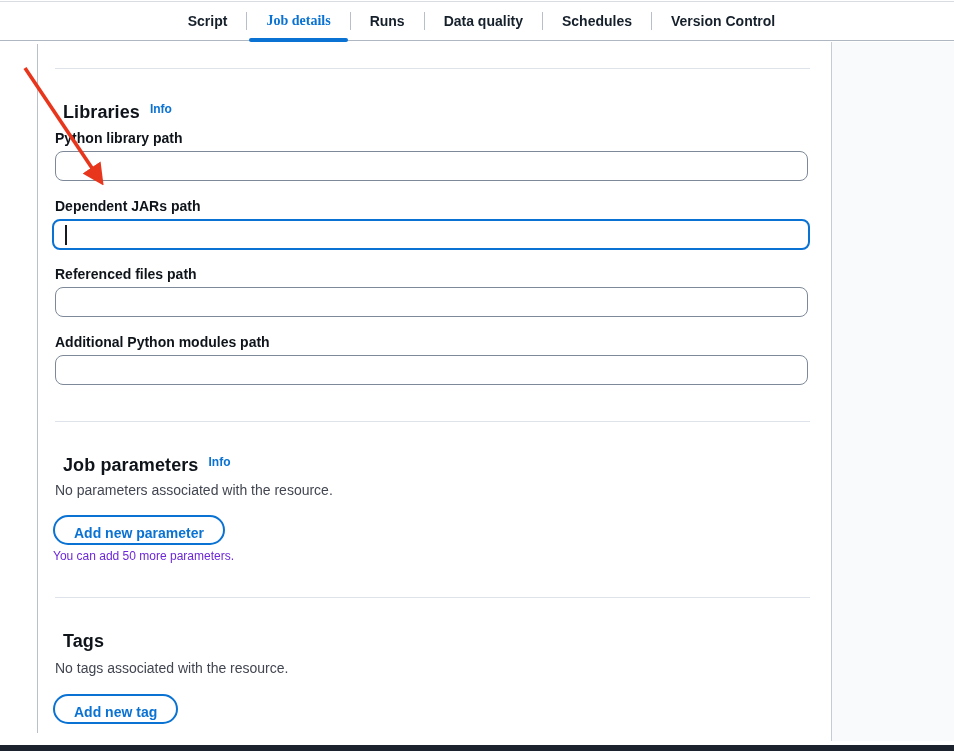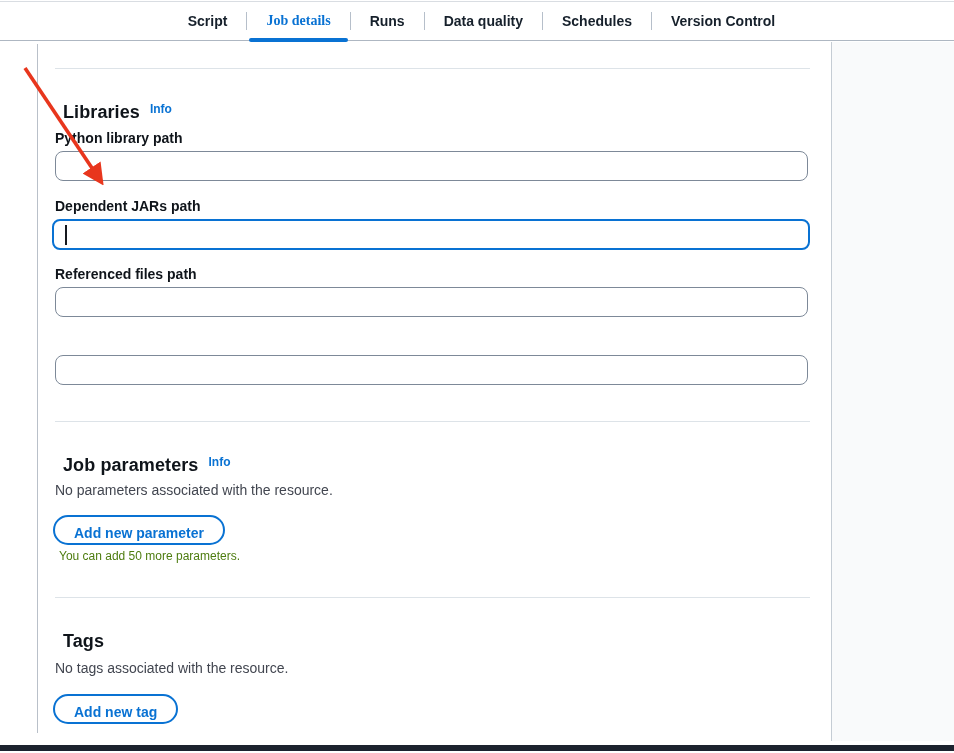--- a/index.html
+++ b/index.html
@@ -26,21 +26,21 @@
   .bottom-bar   { position:absolute; left:0; top:745px; width:954px; height:6px; background:#1c222e; }
 
   .hr { position:absolute; left:55px; width:755px; height:1px; background:#dde3e8; }
 
   
   .section-title { position:absolute; left:55px; display:flex; align-items:flex-start; gap:10px;margin-left:8px; }
   .section-title h2 { font-size:18px; font-weight:700; color:#0f141a; letter-spacing:.1px; }
   .info-link { font-size:12px; font-weight:700; color:#0972d3; text-decoration:none; cursor:pointer; }
   .field-label { position:absolute; left:55px; font-size:14px; font-weight:700; color:#0f141a; }
   .empty-text { position:absolute; left:55px; font-size:14px; color:#424650; }
-  .hint-text  { position:absolute; left:59px; font-size:12px; color:#4d7c0f; }
+  .hint-text  { position:absolute; left:53px; font-size:12px; color:#6d28d9; }
 
   
   .text-input { position:absolute; left:55px; width:753px; height:30px; background:#fff;
                 border:1px solid #7d8998; border-radius:8px; font:14px "Liberation Sans",sans-serif;
                 padding:0 12px; color:#0f141a; outline:none; }
   .text-input.focused { left:52px; width:758px; height:31px; border:2px solid #0972d3; }
   .caret { position:absolute; left:65px; width:1.5px; height:20px; background:#16191f;
            animation:blink 1.1s steps(1) infinite; }
   @keyframes blink { 50% { opacity:0; } }
 
@@ -98,20 +98,21 @@
   <div class="field-label" style="top:130px">Python library path</div>
   <input class="text-input" style="top: 151px;" value="">
 
   <div class="field-label" style="top:198px">Dependent JARs path</div>
   <input class="text-input focused" style="top: 219px;" value="">
   <div class="caret" style="top:225px"></div>
 
   <div class="field-label" style="top:266px">Referenced files path</div>
   <input class="text-input" style="top: 287px;" value="">
 
+  <div class="field-label" style="top:334px">Additional Python modules path</div>
   <input class="text-input" style="top: 355px;" value="">
 
   <div class="hr" style="top:421px"></div>
 
   <div class="section-title" style="top:455px">
     <h2>Job parameters</h2>
     <a class="info-link">Info</a>
   </div>
   <div class="empty-text" style="top:482px">No parameters associated with the resource.</div>
   <button class="pill-btn" style="top:515px">

